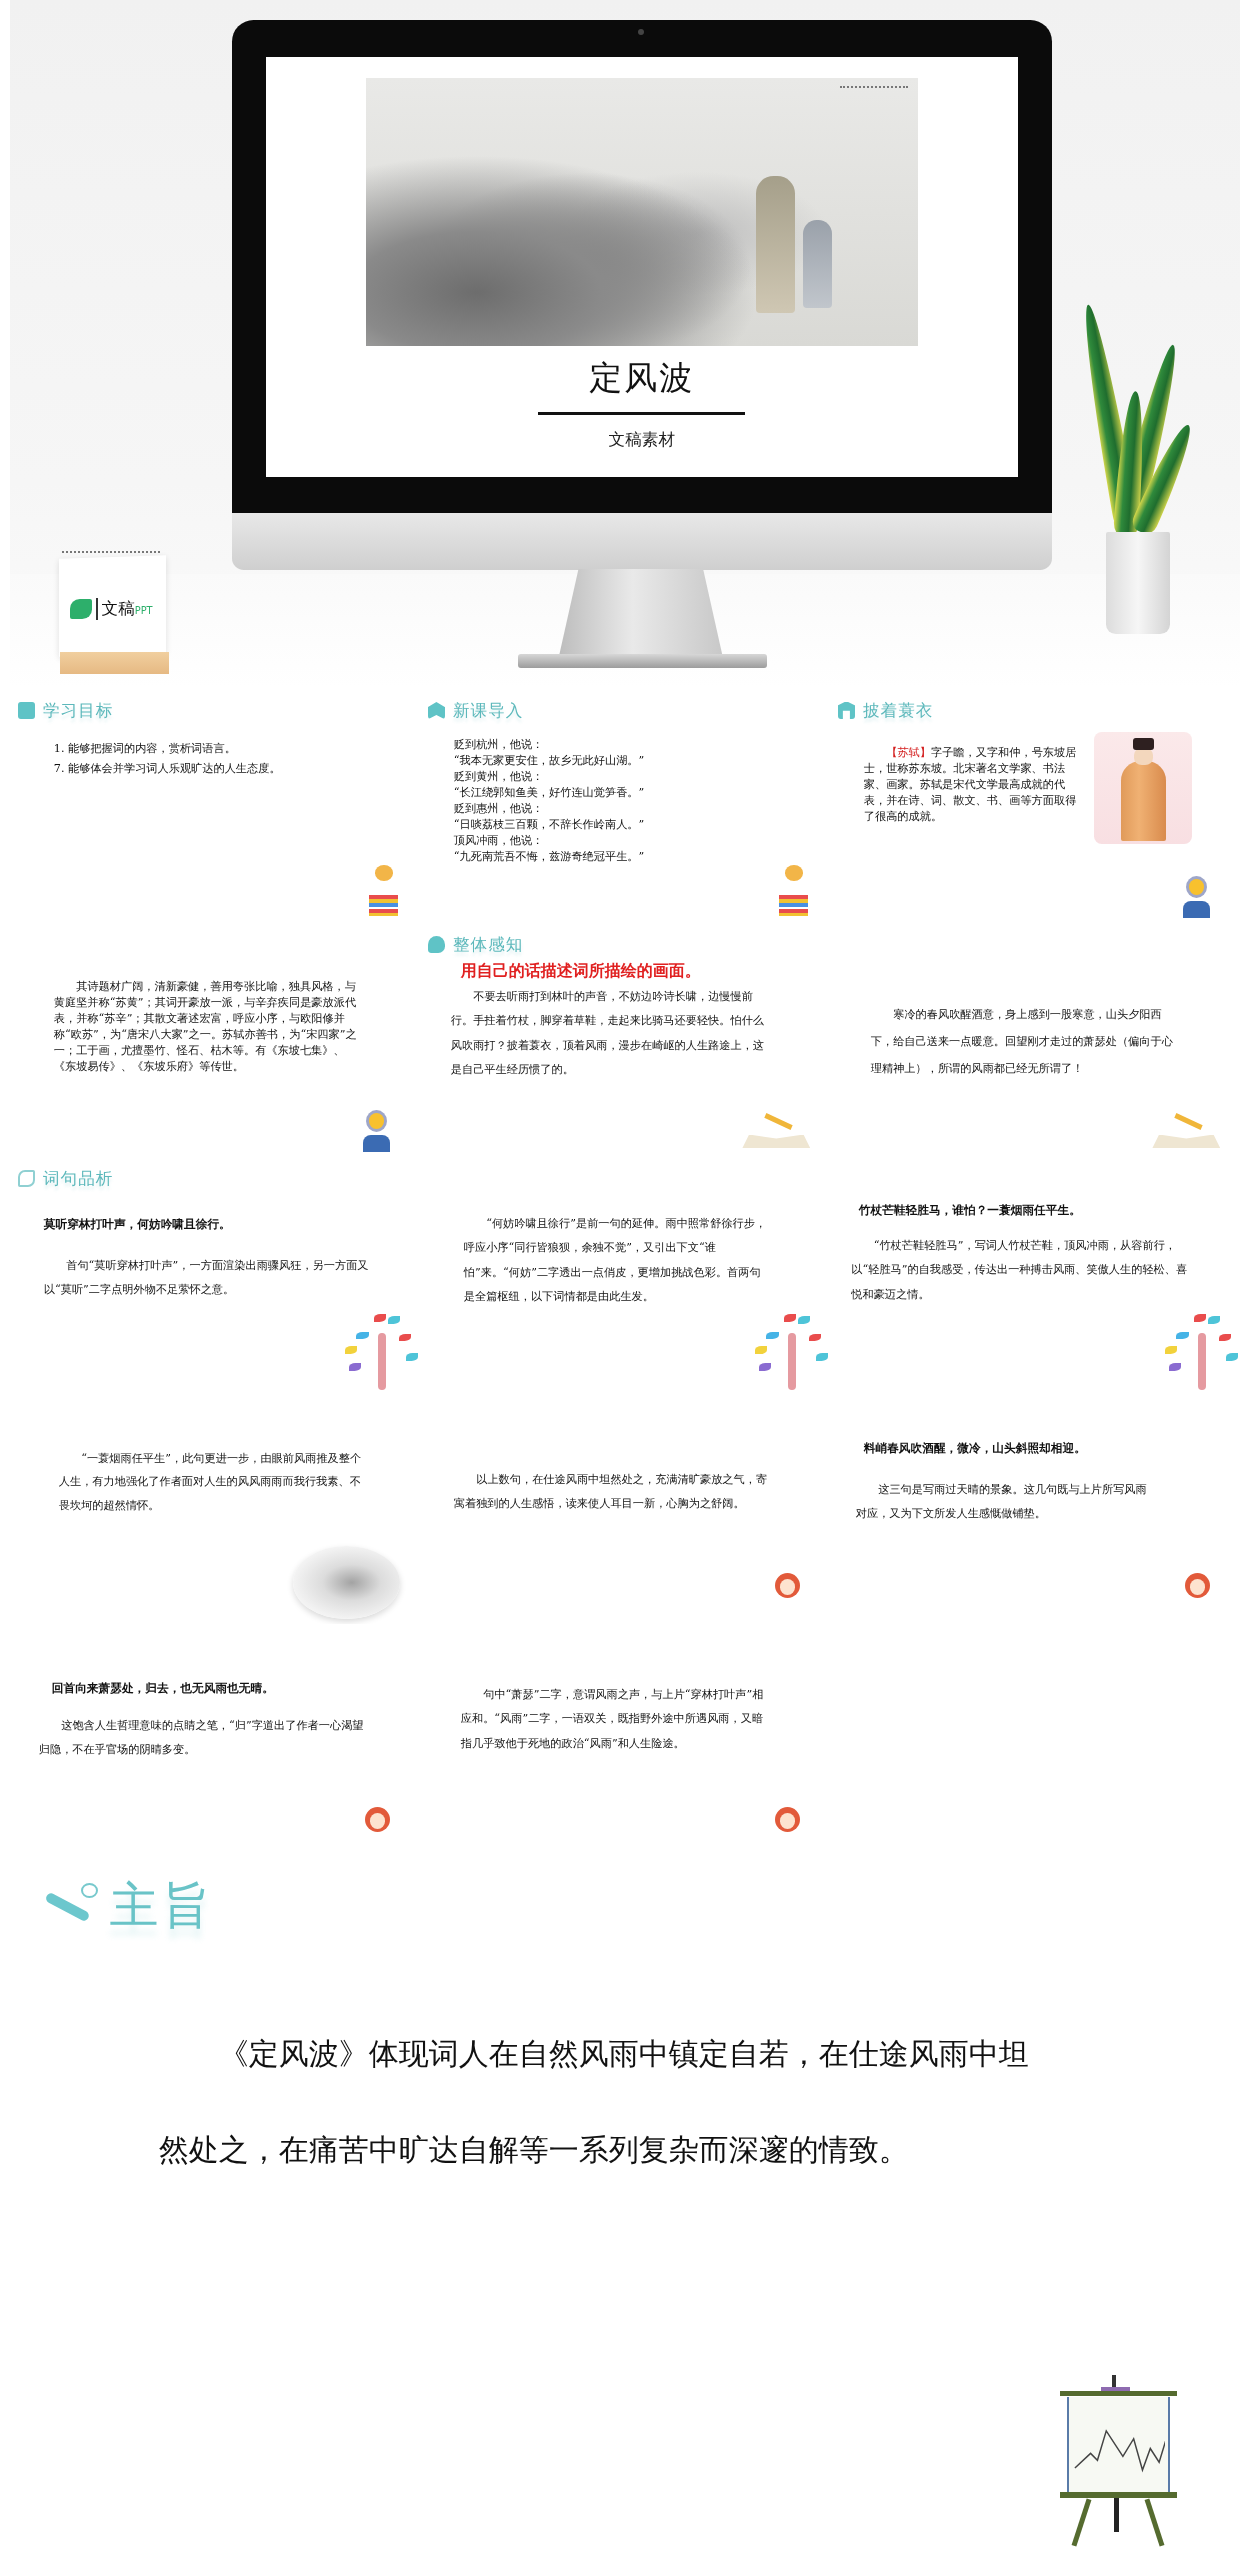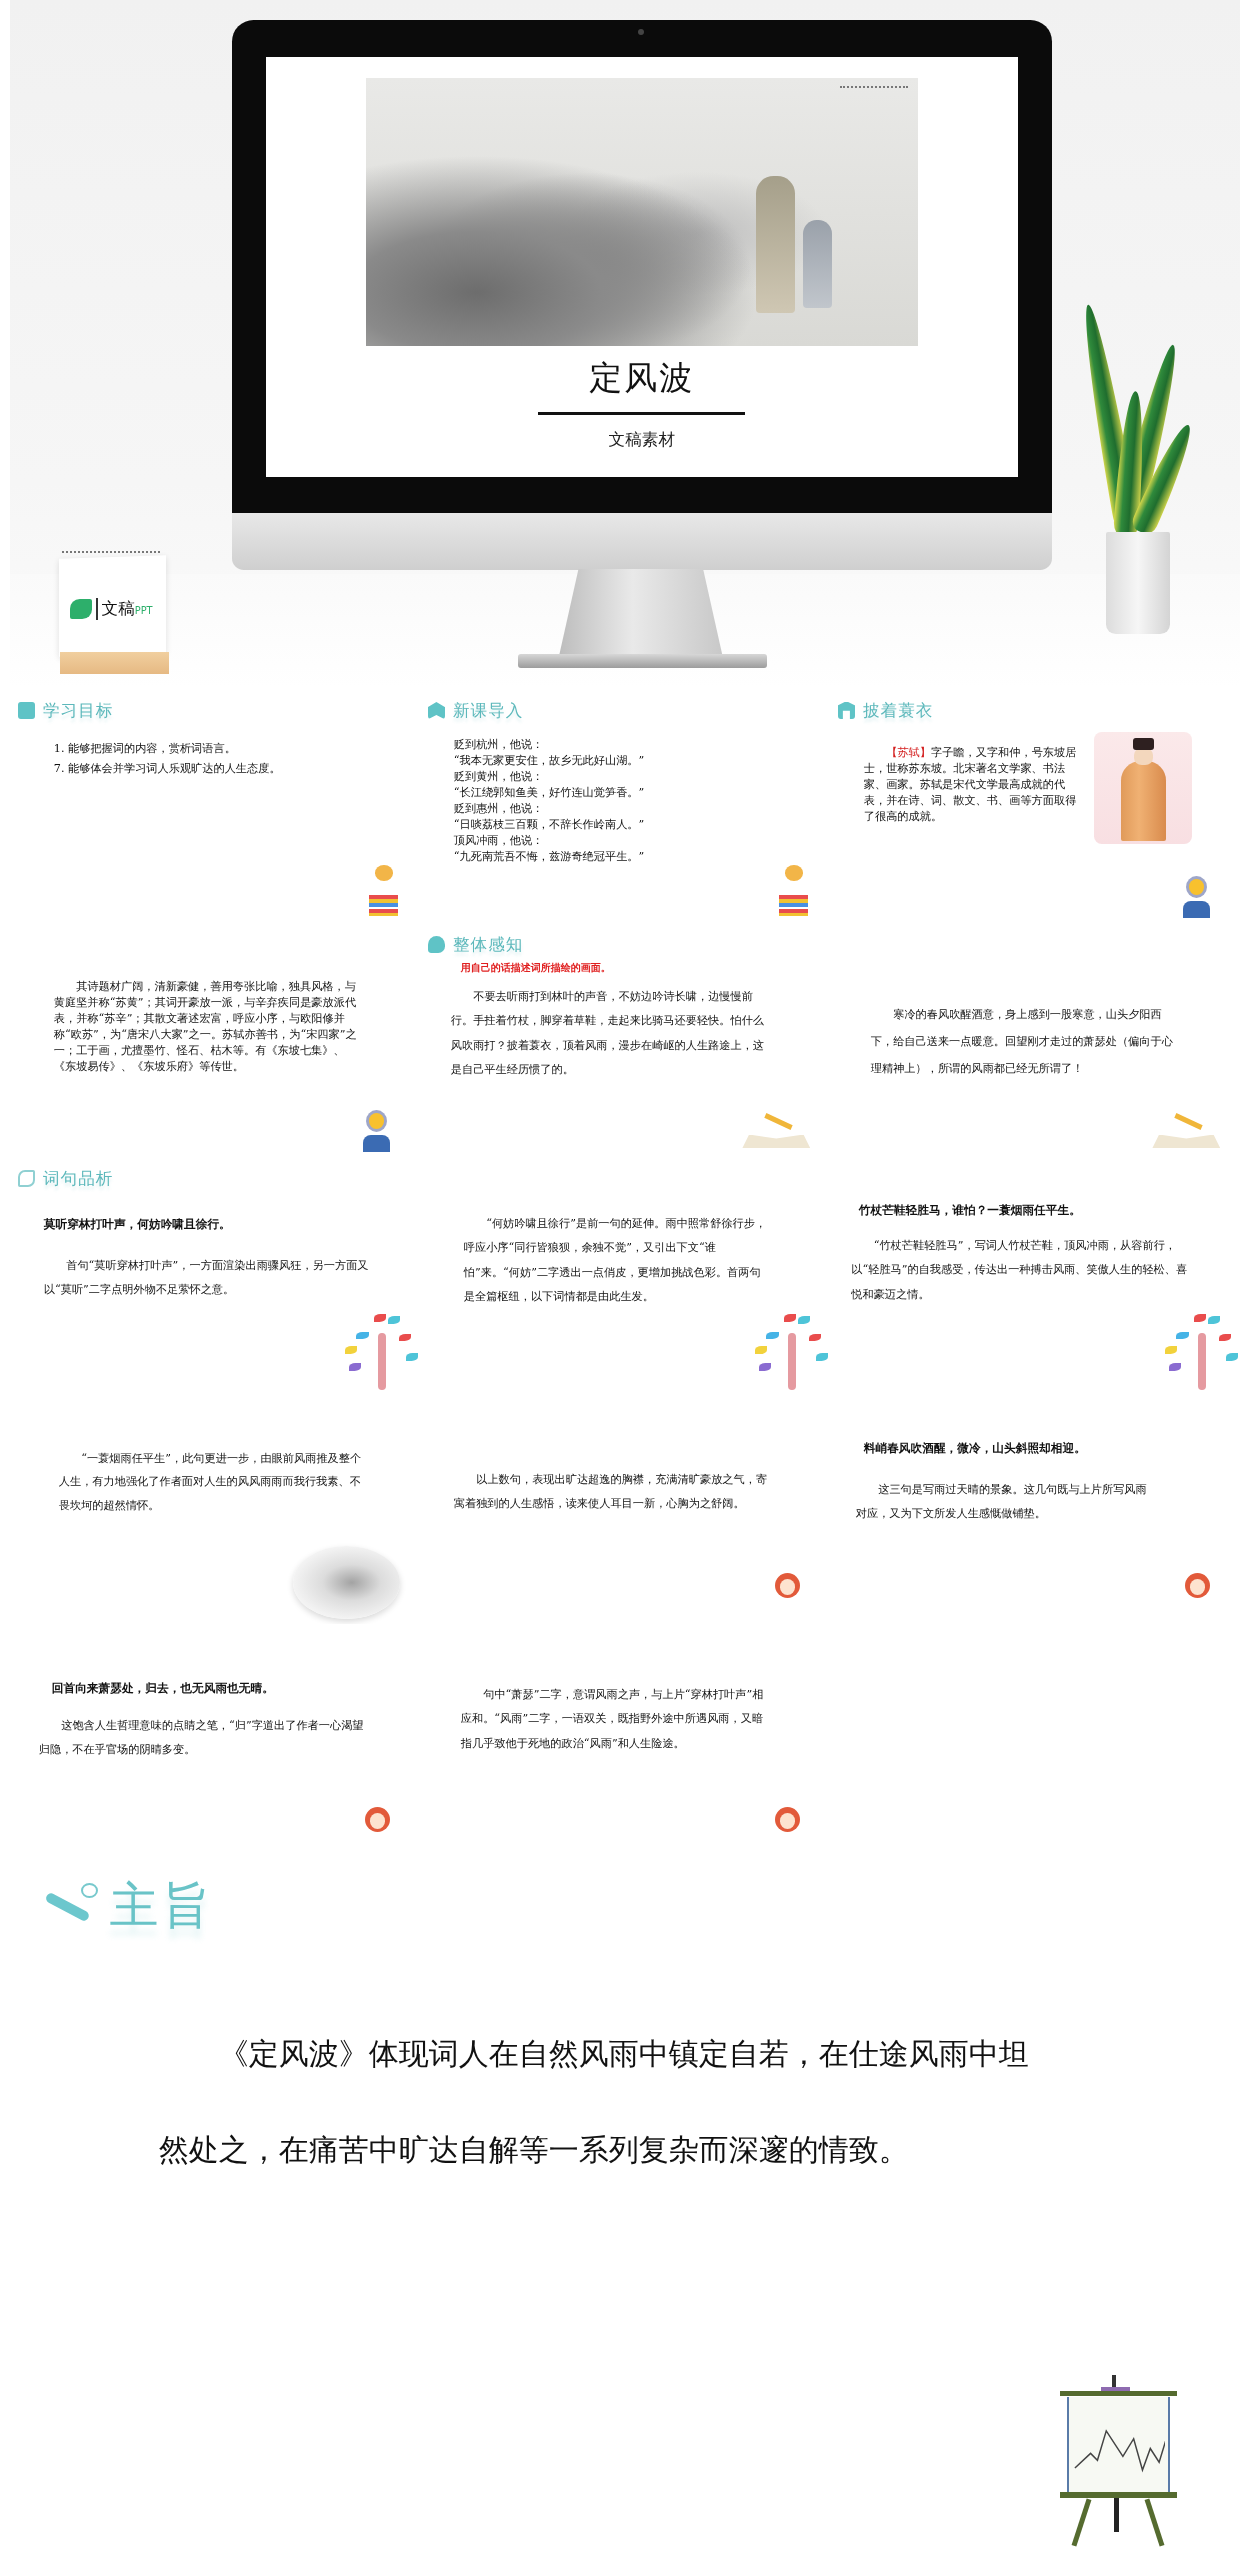--- a/index.html
+++ b/index.html
@@ -69,21 +69,21 @@
   .card-head .ico.book { clip-path: polygon(0 30%, 50% 0, 100% 30%, 100% 100%, 50% 75%, 0 100%); }
   .card-head .ico.head { border-radius: 50% 50% 40% 20%; }
   .card-head .ico.person { clip-path: polygon(0 100%, 0 20%, 40% 0, 60% 0, 100% 20%, 100% 100%, 70% 100%, 70% 50%, 30% 50%, 30% 100%); }
   .card-head .ico.cap { background: transparent; border: 2px solid #8fd0d2; border-radius: 40% 10%; }
   .card-head .label { font-family: "DejaVu Sans", "Liberation Sans", sans-serif; font-size: 16.6px; color: #5cb8bb; font-weight: 400; letter-spacing: 1px; text-shadow: 0 3.9px 2.9px rgba(92,184,187,.18); }
 
   .txt { position: absolute; font-size: 11.2px; line-height: 19.5px; color: #111; }
   .txt.tight { line-height: 16px; }
   .txt.loose { line-height: 24.4px; }
   .indent { text-indent: 2em; }
-  .red-sub { position: absolute; left: 41px; top: 39px; font-family: "DejaVu Sans", sans-serif; font-size: 10px; font-weight: 700; color: #e02020; }
+  .red-sub { position: absolute; left: 41px; top: 39px; font-family: "DejaVu Sans", sans-serif; font-size: 16px; font-weight: 700; color: #e02020; }
   .quote-head { position: absolute; font-family: "DejaVu Sans", "Liberation Sans", sans-serif; font-size: 11.7px; font-weight: 700; color: #111; }
   .red { color: #d42020; }
   .list-line { display: block; }
 
   
   .sticker { position: absolute; }
   .girl-books { right: 19.5px; bottom: 5.9px; width: 33px; height: 51px; }
   .girl-books .hair { position: absolute; left: 7.8px; top: 0; width: 17.6px; height: 15.6px; border-radius: 50%; background: #f2b548; }
   .girl-books .stack { position: absolute; left: 2px; bottom: 0; width: 29px; height: 21.5px; background: repeating-linear-gradient(#e94c4c 0 3.9px, #f1c232 3.9px 7.8px, #4a90e2 7.8px 11.7px, #ffffff 11.7px 13.7px); }
   .bulb-man { right: 27px; bottom: 3.9px; width: 33px; height: 39px; }
@@ -299,21 +299,21 @@
       <div class="lf" style="left:3.9px;top:51px;background:#8a6bd1;"></div>
     </div>
   </div>
 
   <div class="card">
     <div class="txt indent" style="left:49px;top:57px;width:312px;line-height:23.4px;">“一蓑烟雨任平生”，此句更进一步，由眼前风雨推及整个人生，有力地强化了作者面对人生的风风雨雨而我行我素、不畏坎坷的超然情怀。</div>
     <div class="plate"></div>
   </div>
 
   <div class="card">
-    <div class="txt indent" style="left:34px;top:78px;width:322px;line-height:24.4px;">以上数句，表现出旷达超逸的胸襟，充满清旷豪放之气，寄寓着独到的人生感悟，读来使人耳目一新，心胸为之舒阔。</div>
+    <div class="txt indent" style="left:34px;top:78px;width:322px;line-height:24.4px;">以上数句，在仕途风雨中坦然处之，充满清旷豪放之气，寄寓着独到的人生感悟，读来使人耳目一新，心胸为之舒阔。</div>
     <div class="sticker writer-girl">
         <div class="hair"></div>
         <div class="face"></div>
       </div>
   </div>
 
   <div class="card">
     <div class="quote-head" style="left:34px;top:51px;">料峭春风吹酒醒，微冷，山头斜照却相迎。</div>
     <div class="txt indent" style="left:26px;top:88px;width:293px;line-height:24.4px;">这三句是写雨过天晴的景象。这几句既与上片所写风雨对应，又为下文所发人生感慨做铺垫。</div>
     <div class="sticker writer-girl">

